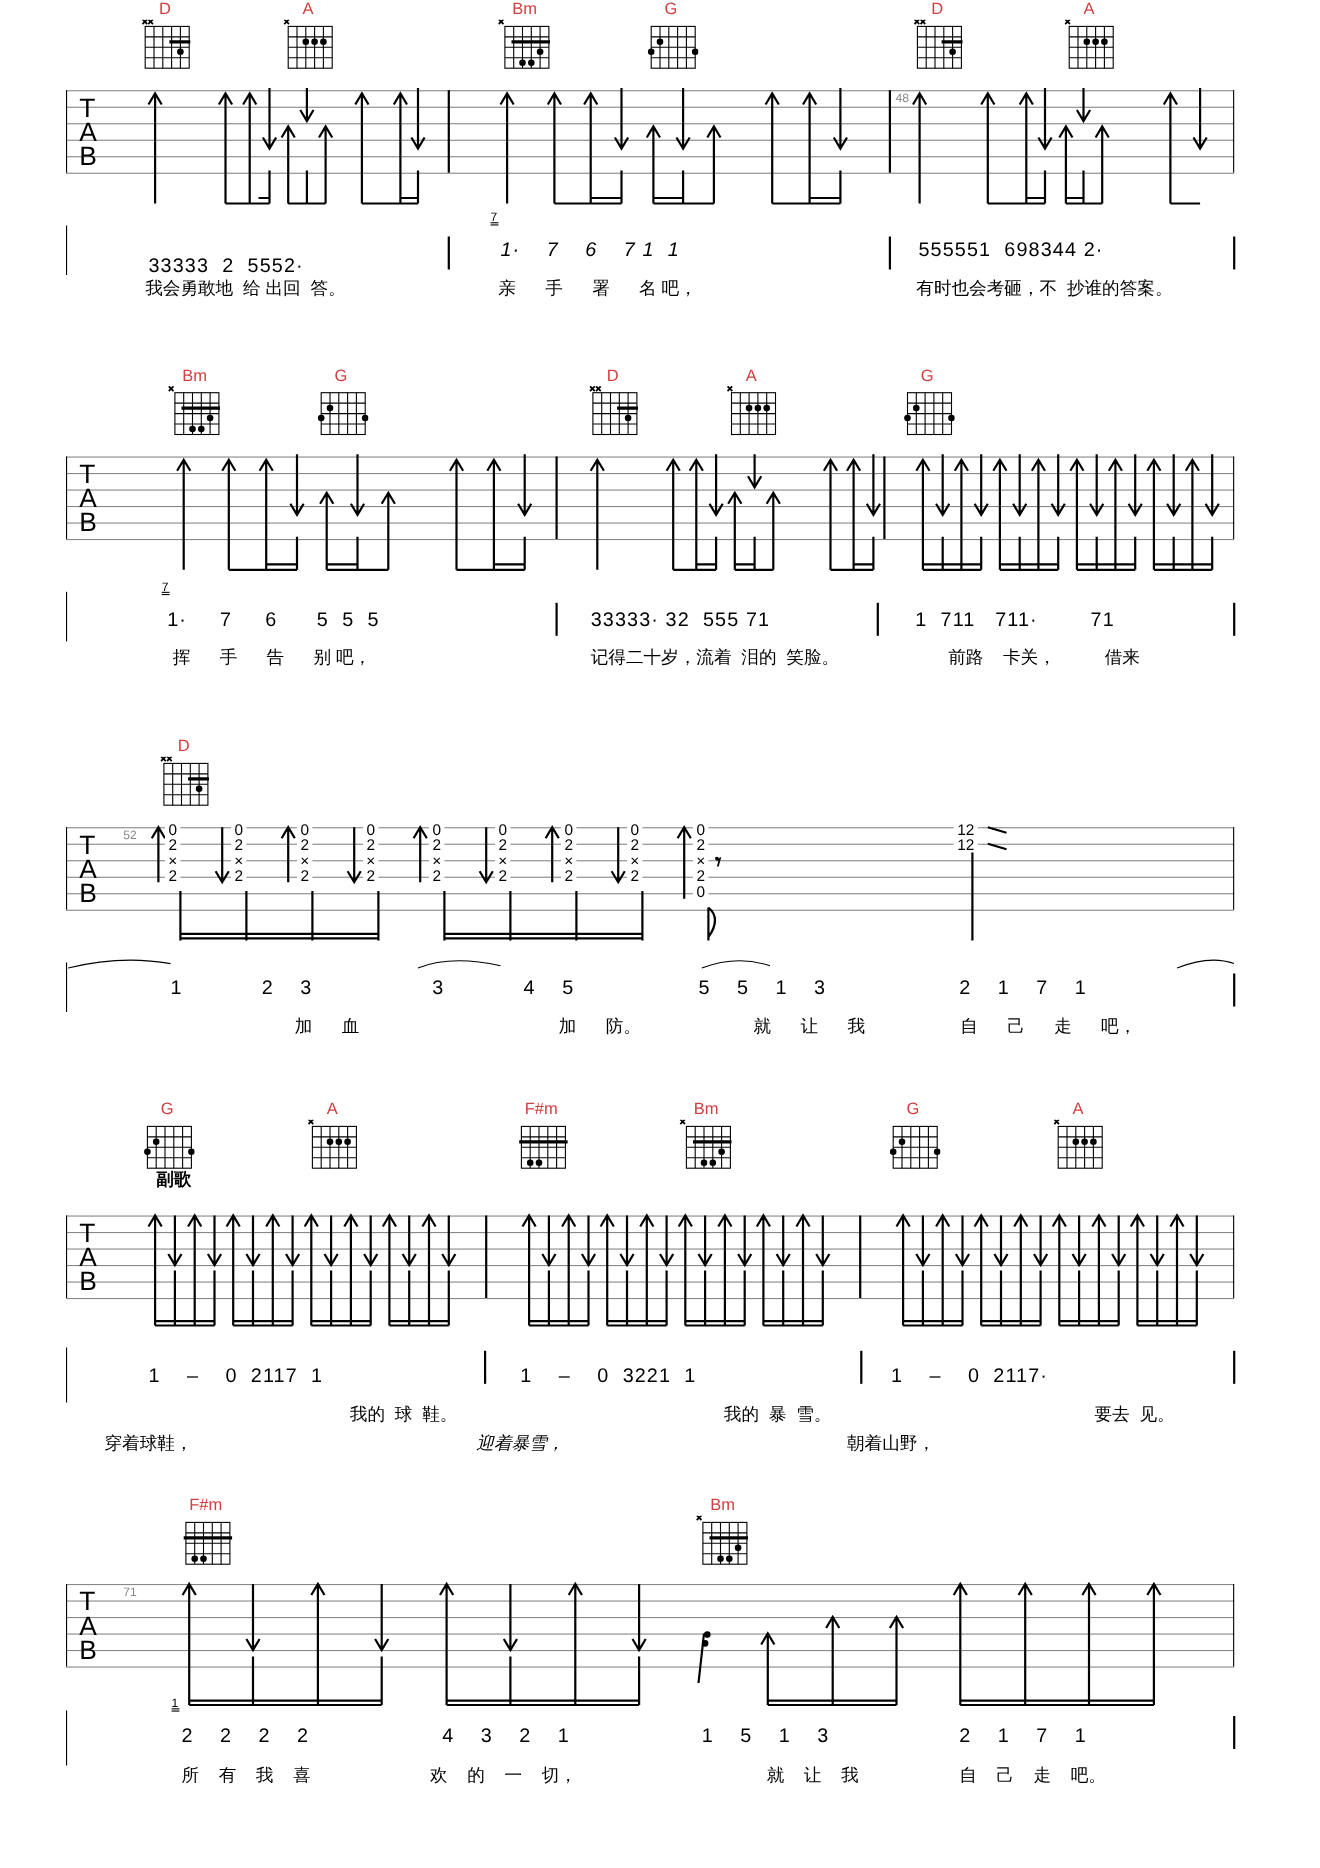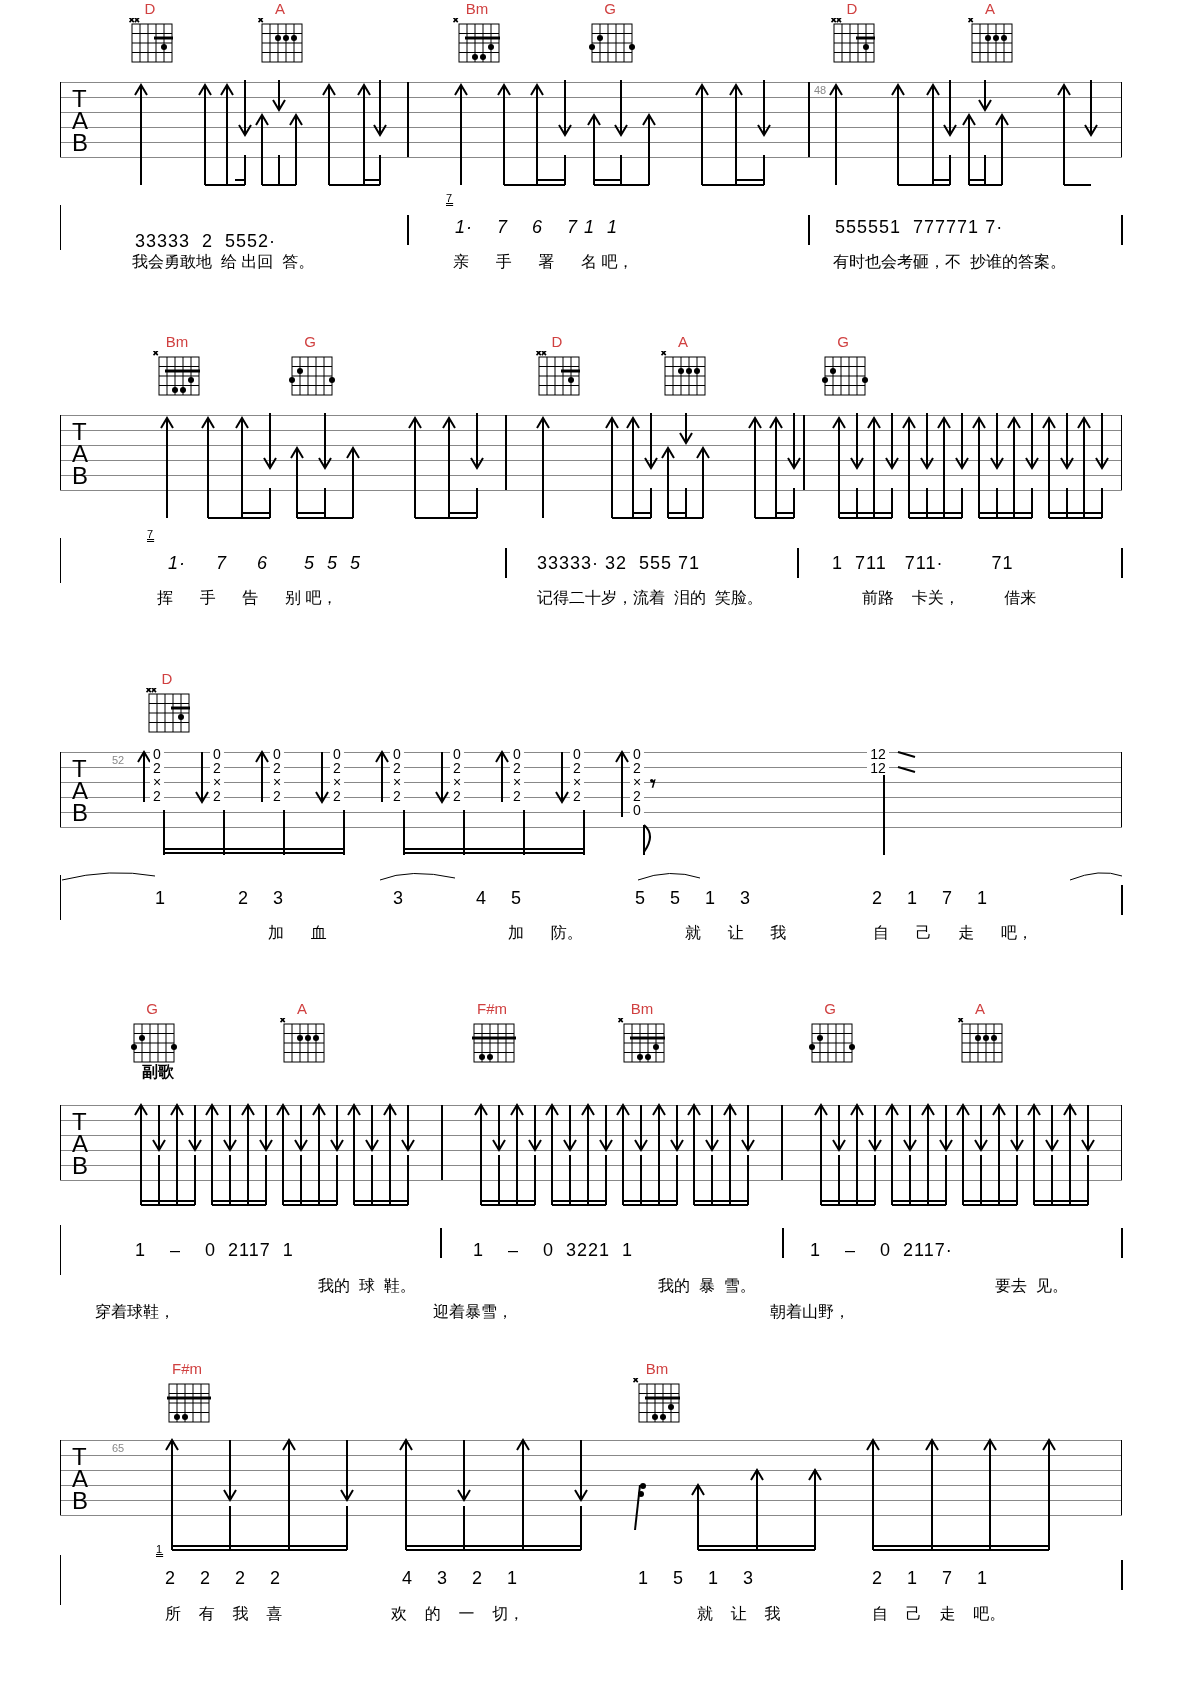--- a/index.html
+++ b/index.html
@@ -197,21 +197,21 @@
     </g>
   </svg>
 
   <div class="notation-bar" style="left:60px;top:205px;height:45px;width:1px;"></div>
   <div class="notation-bar" style="left:407px;top:215px;height:30px;"></div>
   <div class="notation-bar" style="left:808px;top:215px;height:30px;"></div>
   <div class="notation-bar" style="left:1121px;top:215px;height:30px;"></div>
   <span class="jianpu" style="left:446px;top:192px;font-size:11px;text-decoration:underline double;">7</span>
   <span class="jianpu" style="left:135px;top:231px;">33333  2  5552·</span>
   <span class="jianpu" style="left:455px;top:217px;font-style:italic;">1·    7    6    7 1  1</span>
-  <span class="jianpu" style="left:835px;top:217px;">555551  777771 7·</span>
+  <span class="jianpu" style="left:835px;top:217px;">555551  698344 2·</span>
   <span class="lyric" style="left:132px;top:252px;">我会勇敢地  给 出回  答。</span>
   <span class="lyric" style="left:453px;top:252px;">亲      手      署      名 吧，</span>
   <span class="lyric" style="left:833px;top:252px;">有时也会考砸，不  抄谁的答案。</span>
 </div>
 
 <div class="system" style="top:333px;height:300px;">
   <div class="chord" style="left:147px;top:0;">
     <div class="chord-name">Bm</div>
     <svg class="chord-svg" width="50" height="46" viewBox="0 0 50 46">
         <g stroke="#000" stroke-width="1">
@@ -369,21 +369,21 @@
         <path d="M989 115H1042M1007 115V85M1042 115V85M989 110H1042"></path>
       </g>
     </g>
   </svg>
 
   <div class="notation-bar" style="left:60px;top:205px;height:45px;width:1px;"></div>
   <div class="notation-bar" style="left:505px;top:215px;height:30px;"></div>
   <div class="notation-bar" style="left:797px;top:215px;height:30px;"></div>
   <div class="notation-bar" style="left:1121px;top:215px;height:30px;"></div>
   <span class="jianpu" style="left:147px;top:195px;font-size:11px;text-decoration:underline double;">7</span>
-  <span class="jianpu" style="left:168px;top:220px;font-style:italic;">1·     7     6      5  5  5</span>
+  <span class="jianpu" style="left:152px;top:220px;">1·     7     6      5  5  5</span>
   <span class="jianpu" style="left:537px;top:220px;">33333· 32  555 71</span>
   <span class="jianpu" style="left:832px;top:220px;">1  711   711·        71</span>
   <span class="lyric" style="left:157px;top:255px;">挥      手      告      别 吧，</span>
   <span class="lyric" style="left:537px;top:255px;">记得二十岁，流着  泪的  笑脸。</span>
   <span class="lyric" style="left:862px;top:255px;">前路    卡关，          借来</span>
 </div>
 
 <div class="system" style="top:670px;height:290px;">
   <div class="chord" style="left:137px;top:0;">
     <div class="chord-name">D</div>
@@ -626,21 +626,21 @@
   <div class="notation-bar" style="left:440px;top:228px;height:30px;"></div>
   <div class="notation-bar" style="left:782px;top:228px;height:30px;"></div>
   <div class="notation-bar" style="left:1121px;top:228px;height:30px;"></div>
   <span class="jianpu" style="left:135px;top:240px;">1    –    0  2117  1</span>
   <span class="jianpu" style="left:473px;top:240px;">1    –    0  3221  1</span>
   <span class="jianpu" style="left:810px;top:240px;">1    –    0  2117·</span>
   <span class="lyric" style="left:318px;top:276px;">我的  球  鞋。</span>
   <span class="lyric" style="left:658px;top:276px;">我的  暴  雪。</span>
   <span class="lyric" style="left:995px;top:276px;">要去  见。</span>
   <span class="lyric" style="left:95px;top:302px;">穿着球鞋，</span>
-  <span class="lyric" style="left:433px;top:302px;">迎着暴雪，</span>
+  <span class="lyric" style="left:433px;top:302px;font-style:italic;">迎着暴雪，</span>
   <span class="lyric" style="left:770px;top:302px;">朝着山野，</span>
 </div>
 
 <div class="system" style="top:1360px;height:338px;">
   <div class="chord" style="left:157px;top:0;">
     <div class="chord-name">F#m</div>
     <svg class="chord-svg" width="50" height="46" viewBox="0 0 50 46">
         <g stroke="#000" stroke-width="1">
           <rect x="7" y="6" width="40" height="38" fill="none"></rect>
           <line x1="15" y1="6" x2="15" y2="44"></line>
@@ -680,21 +680,21 @@
   <div class="staff" style="top:80px;">
     <div class="staff-line" style="top:0"></div>
     <div class="staff-line" style="top:15px"></div>
     <div class="staff-line" style="top:30px"></div>
     <div class="staff-line" style="top:45px"></div>
     <div class="staff-line" style="top:60px"></div>
     <div class="staff-line" style="top:75px"></div>
     <div class="barline" style="left:0;top:0;height:75px;width:1px;"></div>
     <div class="barline" style="left:1061px;top:0;height:75px;width:1px;"></div>
     <div class="tab-clef" style="top:6px;">T<br>A<br>B</div>
-    <div class="measure-num" style="left:52px;top:2px;">65</div>
+    <div class="measure-num" style="left:52px;top:2px;">71</div>
   </div>
   <svg style="position:absolute;left:60px;top:70px;" width="1062" height="130" viewBox="0 0 1062 130">
     <g stroke="#000" stroke-width="2" fill="none">
       <path d="M112 10V120M106 20L112 10L118 20"></path>
       <path d="M170 10V70M164 60L170 70L176 60M170 76V120"></path>
       <path d="M229 10V120M223 20L229 10L235 20"></path>
       <path d="M287 10V70M281 60L287 70L293 60M287 76V120"></path>
       <path d="M112 120H287M112 116H287"></path>
       <path d="M346 10V120M340 20L346 10L352 20"></path>
       <path d="M404 10V70M398 60L404 70L410 60M404 76V120"></path>

